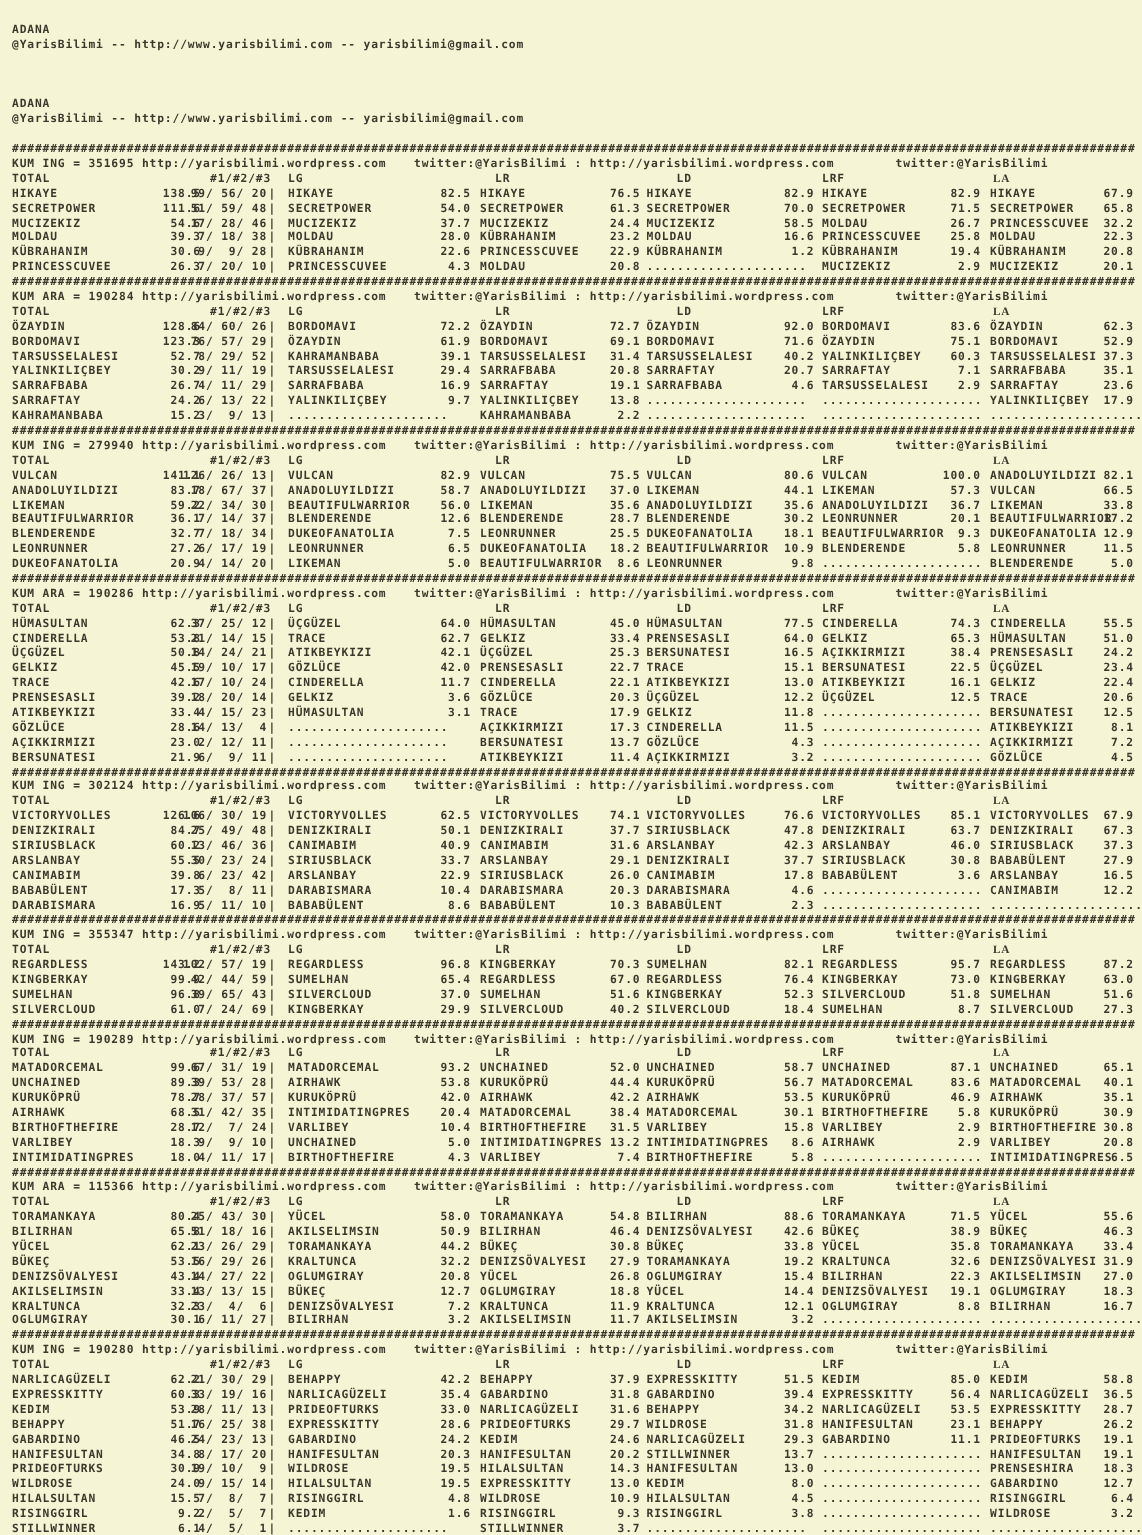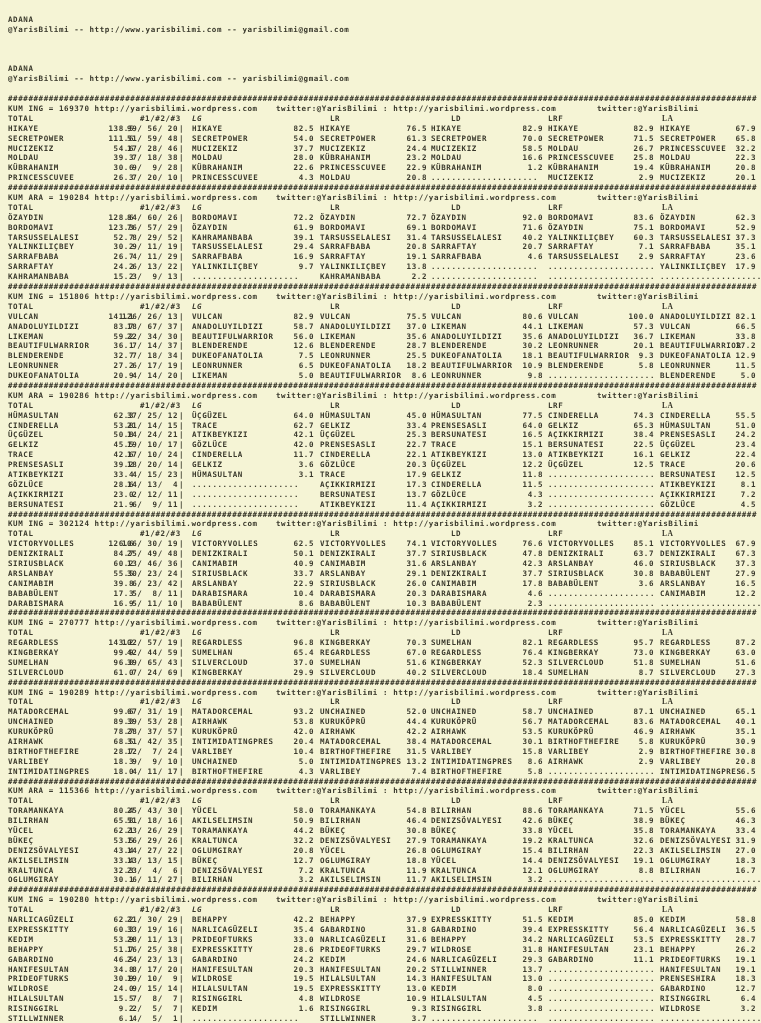--- a/index.html
+++ b/index.html
@@ -19,21 +19,21 @@
     padding-top:15px;
   }
   .line{position:relative;height:9.9px;white-space:pre;overflow:hidden;}
   .line span{position:absolute;top:0;white-space:pre;}
   .divider{padding-left:8px;}
   
   .c-name{left:8px;}
   
   .sh1{left:8px;} .sh2{left:276px;} .sh3{left:597px;}
   
-  .h-total{left:8px;} .h-places{left:140px;} .h-lg{left:192px;font-style:italic;}
+  .h-total{left:8px;} .h-places{left:140px;} .h-lg{left:192px;}
   .h-lr{left:330px;} .h-ld{left:451px;} .h-lrf{left:548px;} .h-la{left:662px;font-family:Liberation Serif, serif;}
   
   .c-total{left:94px;width:40px;text-align:right;}
   .c-places{left:122px;width:56px;text-align:right;}
   .c-pipe{left:179px;}
   .c-lg-n{left:192px;}  .c-lg-v{left:268px;width:46px;text-align:right;}
   .c-lr-n{left:320px;}  .c-lr-v{left:383px;width:44px;text-align:right;}
   .c-ld-n{left:431px;}  .c-ld-v{left:497px;width:46px;text-align:right;}
   .c-lrf-n{left:548px;} .c-lrf-v{left:610px;width:44px;text-align:right;}
   .c-la-n{left:660px;}  .c-la-v{left:714px;width:42px;text-align:right;}
@@ -45,40 +45,40 @@
 <div id="doc">
     <div class="line"><span class="c-name">ADANA</span></div>
     <div class="line"><span class="c-name">@YarisBilimi -- http://www.yarisbilimi.com -- yarisbilimi@gmail.com</span></div>
     <div class="line"></div>
     <div class="line"></div>
     <div class="line"></div>
     <div class="line"><span class="c-name">ADANA</span></div>
     <div class="line"><span class="c-name">@YarisBilimi -- http://www.yarisbilimi.com -- yarisbilimi@gmail.com</span></div>
     <div class="line"></div>
     <div class="line divider">###################################################################################################################################################</div>
-    <div class="line"><span class="sh1">KUM ING = 169370 http://yarisbilimi.wordpress.com</span><span class="sh2">twitter:@YarisBilimi : http://yarisbilimi.wordpress.com</span><span class="sh3">twitter:@YarisBilimi</span></div>
+    <div class="line"><span class="sh1">KUM ING = 351695 http://yarisbilimi.wordpress.com</span><span class="sh2">twitter:@YarisBilimi : http://yarisbilimi.wordpress.com</span><span class="sh3">twitter:@YarisBilimi</span></div>
     <div class="line"><span class="h-total">TOTAL</span><span class="h-places">#1/#2/#3</span><span class="h-lg">LG</span><span class="h-lr">LR</span><span class="h-ld">LD</span><span class="h-lrf">LRF</span><span class="h-la">LA</span></div>
     <div class="line"><span class="c-name">HIKAYE</span><span class="c-total">138.5</span><span class="c-places"> 99/ 56/ 20</span><span class="c-pipe">|</span><span class="c-lg-n">HIKAYE</span><span class="c-lg-v">82.5</span><span class="c-lr-n">HIKAYE</span><span class="c-lr-v">76.5</span><span class="c-ld-n">HIKAYE</span><span class="c-ld-v">82.9</span><span class="c-lrf-n">HIKAYE</span><span class="c-lrf-v">82.9</span><span class="c-la-n">HIKAYE</span><span class="c-la-v">67.9</span></div>
     <div class="line"><span class="c-name">SECRETPOWER</span><span class="c-total">111.6</span><span class="c-places"> 51/ 59/ 48</span><span class="c-pipe">|</span><span class="c-lg-n">SECRETPOWER</span><span class="c-lg-v">54.0</span><span class="c-lr-n">SECRETPOWER</span><span class="c-lr-v">61.3</span><span class="c-ld-n">SECRETPOWER</span><span class="c-ld-v">70.0</span><span class="c-lrf-n">SECRETPOWER</span><span class="c-lrf-v">71.5</span><span class="c-la-n">SECRETPOWER</span><span class="c-la-v">65.8</span></div>
     <div class="line"><span class="c-name">MUCIZEKIZ</span><span class="c-total">54.6</span><span class="c-places"> 17/ 28/ 46</span><span class="c-pipe">|</span><span class="c-lg-n">MUCIZEKIZ</span><span class="c-lg-v">37.7</span><span class="c-lr-n">MUCIZEKIZ</span><span class="c-lr-v">24.4</span><span class="c-ld-n">MUCIZEKIZ</span><span class="c-ld-v">58.5</span><span class="c-lrf-n">MOLDAU</span><span class="c-lrf-v">26.7</span><span class="c-la-n">PRINCESSCUVEE</span><span class="c-la-v">32.2</span></div>
     <div class="line"><span class="c-name">MOLDAU</span><span class="c-total">39.3</span><span class="c-places">  7/ 18/ 38</span><span class="c-pipe">|</span><span class="c-lg-n">MOLDAU</span><span class="c-lg-v">28.0</span><span class="c-lr-n">KÜBRAHANIM</span><span class="c-lr-v">23.2</span><span class="c-ld-n">MOLDAU</span><span class="c-ld-v">16.6</span><span class="c-lrf-n">PRINCESSCUVEE</span><span class="c-lrf-v">25.8</span><span class="c-la-n">MOLDAU</span><span class="c-la-v">22.3</span></div>
     <div class="line"><span class="c-name">KÜBRAHANIM</span><span class="c-total">30.6</span><span class="c-places">  9/  9/ 28</span><span class="c-pipe">|</span><span class="c-lg-n">KÜBRAHANIM</span><span class="c-lg-v">22.6</span><span class="c-lr-n">PRINCESSCUVEE</span><span class="c-lr-v">22.9</span><span class="c-ld-n">KÜBRAHANIM</span><span class="c-ld-v">1.2</span><span class="c-lrf-n">KÜBRAHANIM</span><span class="c-lrf-v">19.4</span><span class="c-la-n">KÜBRAHANIM</span><span class="c-la-v">20.8</span></div>
     <div class="line"><span class="c-name">PRINCESSCUVEE</span><span class="c-total">26.3</span><span class="c-places">  7/ 20/ 10</span><span class="c-pipe">|</span><span class="c-lg-n">PRINCESSCUVEE</span><span class="c-lg-v">4.3</span><span class="c-lr-n">MOLDAU</span><span class="c-lr-v">20.8</span><span class="d-ld">.....................</span><span class="c-lrf-n">MUCIZEKIZ</span><span class="c-lrf-v">2.9</span><span class="c-la-n">MUCIZEKIZ</span><span class="c-la-v">20.1</span></div>
     <div class="line divider">###################################################################################################################################################</div>
     <div class="line"><span class="sh1">KUM ARA = 190284 http://yarisbilimi.wordpress.com</span><span class="sh2">twitter:@YarisBilimi : http://yarisbilimi.wordpress.com</span><span class="sh3">twitter:@YarisBilimi</span></div>
     <div class="line"><span class="h-total">TOTAL</span><span class="h-places">#1/#2/#3</span><span class="h-lg">LG</span><span class="h-lr">LR</span><span class="h-ld">LD</span><span class="h-lrf">LRF</span><span class="h-la">LA</span></div>
     <div class="line"><span class="c-name">ÖZAYDIN</span><span class="c-total">128.6</span><span class="c-places"> 84/ 60/ 26</span><span class="c-pipe">|</span><span class="c-lg-n">BORDOMAVI</span><span class="c-lg-v">72.2</span><span class="c-lr-n">ÖZAYDIN</span><span class="c-lr-v">72.7</span><span class="c-ld-n">ÖZAYDIN</span><span class="c-ld-v">92.0</span><span class="c-lrf-n">BORDOMAVI</span><span class="c-lrf-v">83.6</span><span class="c-la-n">ÖZAYDIN</span><span class="c-la-v">62.3</span></div>
     <div class="line"><span class="c-name">BORDOMAVI</span><span class="c-total">123.3</span><span class="c-places"> 76/ 57/ 29</span><span class="c-pipe">|</span><span class="c-lg-n">ÖZAYDIN</span><span class="c-lg-v">61.9</span><span class="c-lr-n">BORDOMAVI</span><span class="c-lr-v">69.1</span><span class="c-ld-n">BORDOMAVI</span><span class="c-ld-v">71.6</span><span class="c-lrf-n">ÖZAYDIN</span><span class="c-lrf-v">75.1</span><span class="c-la-n">BORDOMAVI</span><span class="c-la-v">52.9</span></div>
     <div class="line"><span class="c-name">TARSUSSELALESI</span><span class="c-total">52.7</span><span class="c-places">  8/ 29/ 52</span><span class="c-pipe">|</span><span class="c-lg-n">KAHRAMANBABA</span><span class="c-lg-v">39.1</span><span class="c-lr-n">TARSUSSELALESI</span><span class="c-lr-v">31.4</span><span class="c-ld-n">TARSUSSELALESI</span><span class="c-ld-v">40.2</span><span class="c-lrf-n">YALINKILIÇBEY</span><span class="c-lrf-v">60.3</span><span class="c-la-n">TARSUSSELALESI</span><span class="c-la-v">37.3</span></div>
     <div class="line"><span class="c-name">YALINKILIÇBEY</span><span class="c-total">30.2</span><span class="c-places">  9/ 11/ 19</span><span class="c-pipe">|</span><span class="c-lg-n">TARSUSSELALESI</span><span class="c-lg-v">29.4</span><span class="c-lr-n">SARRAFBABA</span><span class="c-lr-v">20.8</span><span class="c-ld-n">SARRAFTAY</span><span class="c-ld-v">20.7</span><span class="c-lrf-n">SARRAFTAY</span><span class="c-lrf-v">7.1</span><span class="c-la-n">SARRAFBABA</span><span class="c-la-v">35.1</span></div>
     <div class="line"><span class="c-name">SARRAFBABA</span><span class="c-total">26.7</span><span class="c-places">  4/ 11/ 29</span><span class="c-pipe">|</span><span class="c-lg-n">SARRAFBABA</span><span class="c-lg-v">16.9</span><span class="c-lr-n">SARRAFTAY</span><span class="c-lr-v">19.1</span><span class="c-ld-n">SARRAFBABA</span><span class="c-ld-v">4.6</span><span class="c-lrf-n">TARSUSSELALESI</span><span class="c-lrf-v">2.9</span><span class="c-la-n">SARRAFTAY</span><span class="c-la-v">23.6</span></div>
     <div class="line"><span class="c-name">SARRAFTAY</span><span class="c-total">24.2</span><span class="c-places">  6/ 13/ 22</span><span class="c-pipe">|</span><span class="c-lg-n">YALINKILIÇBEY</span><span class="c-lg-v">9.7</span><span class="c-lr-n">YALINKILIÇBEY</span><span class="c-lr-v">13.8</span><span class="d-ld">.....................</span><span class="d-lrf">.....................</span><span class="c-la-n">YALINKILIÇBEY</span><span class="c-la-v">17.9</span></div>
     <div class="line"><span class="c-name">KAHRAMANBABA</span><span class="c-total">15.2</span><span class="c-places">  3/  9/ 13</span><span class="c-pipe">|</span><span class="d-lg">.....................</span><span class="c-lr-n">KAHRAMANBABA</span><span class="c-lr-v">2.2</span><span class="d-ld">.....................</span><span class="d-lrf">.....................</span><span class="d-la">.....................</span></div>
     <div class="line divider">###################################################################################################################################################</div>
-    <div class="line"><span class="sh1">KUM ING = 151806 http://yarisbilimi.wordpress.com</span><span class="sh2">twitter:@YarisBilimi : http://yarisbilimi.wordpress.com</span><span class="sh3">twitter:@YarisBilimi</span></div>
+    <div class="line"><span class="sh1">KUM ING = 279940 http://yarisbilimi.wordpress.com</span><span class="sh2">twitter:@YarisBilimi : http://yarisbilimi.wordpress.com</span><span class="sh3">twitter:@YarisBilimi</span></div>
     <div class="line"><span class="h-total">TOTAL</span><span class="h-places">#1/#2/#3</span><span class="h-lg">LG</span><span class="h-lr">LR</span><span class="h-ld">LD</span><span class="h-lrf">LRF</span><span class="h-la">LA</span></div>
     <div class="line"><span class="c-name">VULCAN</span><span class="c-total">141.1</span><span class="c-places">126/ 26/ 13</span><span class="c-pipe">|</span><span class="c-lg-n">VULCAN</span><span class="c-lg-v">82.9</span><span class="c-lr-n">VULCAN</span><span class="c-lr-v">75.5</span><span class="c-ld-n">VULCAN</span><span class="c-ld-v">80.6</span><span class="c-lrf-n">VULCAN</span><span class="c-lrf-v">100.0</span><span class="c-la-n">ANADOLUYILDIZI</span><span class="c-la-v">82.1</span></div>
     <div class="line"><span class="c-name">ANADOLUYILDIZI</span><span class="c-total">83.7</span><span class="c-places"> 18/ 67/ 37</span><span class="c-pipe">|</span><span class="c-lg-n">ANADOLUYILDIZI</span><span class="c-lg-v">58.7</span><span class="c-lr-n">ANADOLUYILDIZI</span><span class="c-lr-v">37.0</span><span class="c-ld-n">LIKEMAN</span><span class="c-ld-v">44.1</span><span class="c-lrf-n">LIKEMAN</span><span class="c-lrf-v">57.3</span><span class="c-la-n">VULCAN</span><span class="c-la-v">66.5</span></div>
     <div class="line"><span class="c-name">LIKEMAN</span><span class="c-total">59.2</span><span class="c-places"> 22/ 34/ 30</span><span class="c-pipe">|</span><span class="c-lg-n">BEAUTIFULWARRIOR</span><span class="c-lg-v">56.0</span><span class="c-lr-n">LIKEMAN</span><span class="c-lr-v">35.6</span><span class="c-ld-n">ANADOLUYILDIZI</span><span class="c-ld-v">35.6</span><span class="c-lrf-n">ANADOLUYILDIZI</span><span class="c-lrf-v">36.7</span><span class="c-la-n">LIKEMAN</span><span class="c-la-v">33.8</span></div>
     <div class="line"><span class="c-name">BEAUTIFULWARRIOR</span><span class="c-total">36.1</span><span class="c-places">  7/ 14/ 37</span><span class="c-pipe">|</span><span class="c-lg-n">BLENDERENDE</span><span class="c-lg-v">12.6</span><span class="c-lr-n">BLENDERENDE</span><span class="c-lr-v">28.7</span><span class="c-ld-n">BLENDERENDE</span><span class="c-ld-v">30.2</span><span class="c-lrf-n">LEONRUNNER</span><span class="c-lrf-v">20.1</span><span class="c-la-n">BEAUTIFULWARRIOR</span><span class="c-la-v">17.2</span></div>
     <div class="line"><span class="c-name">BLENDERENDE</span><span class="c-total">32.7</span><span class="c-places">  7/ 18/ 34</span><span class="c-pipe">|</span><span class="c-lg-n">DUKEOFANATOLIA</span><span class="c-lg-v">7.5</span><span class="c-lr-n">LEONRUNNER</span><span class="c-lr-v">25.5</span><span class="c-ld-n">DUKEOFANATOLIA</span><span class="c-ld-v">18.1</span><span class="c-lrf-n">BEAUTIFULWARRIOR</span><span class="c-lrf-v">9.3</span><span class="c-la-n">DUKEOFANATOLIA</span><span class="c-la-v">12.9</span></div>
     <div class="line"><span class="c-name">LEONRUNNER</span><span class="c-total">27.2</span><span class="c-places">  6/ 17/ 19</span><span class="c-pipe">|</span><span class="c-lg-n">LEONRUNNER</span><span class="c-lg-v">6.5</span><span class="c-lr-n">DUKEOFANATOLIA</span><span class="c-lr-v">18.2</span><span class="c-ld-n">BEAUTIFULWARRIOR</span><span class="c-ld-v">10.9</span><span class="c-lrf-n">BLENDERENDE</span><span class="c-lrf-v">5.8</span><span class="c-la-n">LEONRUNNER</span><span class="c-la-v">11.5</span></div>
     <div class="line"><span class="c-name">DUKEOFANATOLIA</span><span class="c-total">20.9</span><span class="c-places">  4/ 14/ 20</span><span class="c-pipe">|</span><span class="c-lg-n">LIKEMAN</span><span class="c-lg-v">5.0</span><span class="c-lr-n">BEAUTIFULWARRIOR</span><span class="c-lr-v">8.6</span><span class="c-ld-n">LEONRUNNER</span><span class="c-ld-v">9.8</span><span class="d-lrf">.....................</span><span class="c-la-n">BLENDERENDE</span><span class="c-la-v">5.0</span></div>
     <div class="line divider">###################################################################################################################################################</div>
     <div class="line"><span class="sh1">KUM ARA = 190286 http://yarisbilimi.wordpress.com</span><span class="sh2">twitter:@YarisBilimi : http://yarisbilimi.wordpress.com</span><span class="sh3">twitter:@YarisBilimi</span></div>
@@ -97,21 +97,21 @@
     <div class="line"><span class="sh1">KUM ING = 302124 http://yarisbilimi.wordpress.com</span><span class="sh2">twitter:@YarisBilimi : http://yarisbilimi.wordpress.com</span><span class="sh3">twitter:@YarisBilimi</span></div>
     <div class="line"><span class="h-total">TOTAL</span><span class="h-places">#1/#2/#3</span><span class="h-lg">LG</span><span class="h-lr">LR</span><span class="h-ld">LD</span><span class="h-lrf">LRF</span><span class="h-la">LA</span></div>
     <div class="line"><span class="c-name">VICTORYVOLLES</span><span class="c-total">126.6</span><span class="c-places">106/ 30/ 19</span><span class="c-pipe">|</span><span class="c-lg-n">VICTORYVOLLES</span><span class="c-lg-v">62.5</span><span class="c-lr-n">VICTORYVOLLES</span><span class="c-lr-v">74.1</span><span class="c-ld-n">VICTORYVOLLES</span><span class="c-ld-v">76.6</span><span class="c-lrf-n">VICTORYVOLLES</span><span class="c-lrf-v">85.1</span><span class="c-la-n">VICTORYVOLLES</span><span class="c-la-v">67.9</span></div>
     <div class="line"><span class="c-name">DENIZKIRALI</span><span class="c-total">84.7</span><span class="c-places"> 25/ 49/ 48</span><span class="c-pipe">|</span><span class="c-lg-n">DENIZKIRALI</span><span class="c-lg-v">50.1</span><span class="c-lr-n">DENIZKIRALI</span><span class="c-lr-v">37.7</span><span class="c-ld-n">SIRIUSBLACK</span><span class="c-ld-v">47.8</span><span class="c-lrf-n">DENIZKIRALI</span><span class="c-lrf-v">63.7</span><span class="c-la-n">DENIZKIRALI</span><span class="c-la-v">67.3</span></div>
     <div class="line"><span class="c-name">SIRIUSBLACK</span><span class="c-total">60.2</span><span class="c-places"> 13/ 46/ 36</span><span class="c-pipe">|</span><span class="c-lg-n">CANIMABIM</span><span class="c-lg-v">40.9</span><span class="c-lr-n">CANIMABIM</span><span class="c-lr-v">31.6</span><span class="c-ld-n">ARSLANBAY</span><span class="c-ld-v">42.3</span><span class="c-lrf-n">ARSLANBAY</span><span class="c-lrf-v">46.0</span><span class="c-la-n">SIRIUSBLACK</span><span class="c-la-v">37.3</span></div>
     <div class="line"><span class="c-name">ARSLANBAY</span><span class="c-total">55.5</span><span class="c-places"> 30/ 23/ 24</span><span class="c-pipe">|</span><span class="c-lg-n">SIRIUSBLACK</span><span class="c-lg-v">33.7</span><span class="c-lr-n">ARSLANBAY</span><span class="c-lr-v">29.1</span><span class="c-ld-n">DENIZKIRALI</span><span class="c-ld-v">37.7</span><span class="c-lrf-n">SIRIUSBLACK</span><span class="c-lrf-v">30.8</span><span class="c-la-n">BABABÜLENT</span><span class="c-la-v">27.9</span></div>
     <div class="line"><span class="c-name">CANIMABIM</span><span class="c-total">39.8</span><span class="c-places">  6/ 23/ 42</span><span class="c-pipe">|</span><span class="c-lg-n">ARSLANBAY</span><span class="c-lg-v">22.9</span><span class="c-lr-n">SIRIUSBLACK</span><span class="c-lr-v">26.0</span><span class="c-ld-n">CANIMABIM</span><span class="c-ld-v">17.8</span><span class="c-lrf-n">BABABÜLENT</span><span class="c-lrf-v">3.6</span><span class="c-la-n">ARSLANBAY</span><span class="c-la-v">16.5</span></div>
     <div class="line"><span class="c-name">BABABÜLENT</span><span class="c-total">17.3</span><span class="c-places">  5/  8/ 11</span><span class="c-pipe">|</span><span class="c-lg-n">DARABISMARA</span><span class="c-lg-v">10.4</span><span class="c-lr-n">DARABISMARA</span><span class="c-lr-v">20.3</span><span class="c-ld-n">DARABISMARA</span><span class="c-ld-v">4.6</span><span class="d-lrf">.....................</span><span class="c-la-n">CANIMABIM</span><span class="c-la-v">12.2</span></div>
     <div class="line"><span class="c-name">DARABISMARA</span><span class="c-total">16.9</span><span class="c-places">  5/ 11/ 10</span><span class="c-pipe">|</span><span class="c-lg-n">BABABÜLENT</span><span class="c-lg-v">8.6</span><span class="c-lr-n">BABABÜLENT</span><span class="c-lr-v">10.3</span><span class="c-ld-n">BABABÜLENT</span><span class="c-ld-v">2.3</span><span class="d-lrf">.....................</span><span class="d-la">.....................</span></div>
     <div class="line divider">###################################################################################################################################################</div>
-    <div class="line"><span class="sh1">KUM ING = 270777 http://yarisbilimi.wordpress.com</span><span class="sh2">twitter:@YarisBilimi : http://yarisbilimi.wordpress.com</span><span class="sh3">twitter:@YarisBilimi</span></div>
+    <div class="line"><span class="sh1">KUM ING = 355347 http://yarisbilimi.wordpress.com</span><span class="sh2">twitter:@YarisBilimi : http://yarisbilimi.wordpress.com</span><span class="sh3">twitter:@YarisBilimi</span></div>
     <div class="line"><span class="h-total">TOTAL</span><span class="h-places">#1/#2/#3</span><span class="h-lg">LG</span><span class="h-lr">LR</span><span class="h-ld">LD</span><span class="h-lrf">LRF</span><span class="h-la">LA</span></div>
     <div class="line"><span class="c-name">REGARDLESS</span><span class="c-total">143.2</span><span class="c-places">102/ 57/ 19</span><span class="c-pipe">|</span><span class="c-lg-n">REGARDLESS</span><span class="c-lg-v">96.8</span><span class="c-lr-n">KINGBERKAY</span><span class="c-lr-v">70.3</span><span class="c-ld-n">SUMELHAN</span><span class="c-ld-v">82.1</span><span class="c-lrf-n">REGARDLESS</span><span class="c-lrf-v">95.7</span><span class="c-la-n">REGARDLESS</span><span class="c-la-v">87.2</span></div>
     <div class="line"><span class="c-name">KINGBERKAY</span><span class="c-total">99.9</span><span class="c-places"> 42/ 44/ 59</span><span class="c-pipe">|</span><span class="c-lg-n">SUMELHAN</span><span class="c-lg-v">65.4</span><span class="c-lr-n">REGARDLESS</span><span class="c-lr-v">67.0</span><span class="c-ld-n">REGARDLESS</span><span class="c-ld-v">76.4</span><span class="c-lrf-n">KINGBERKAY</span><span class="c-lrf-v">73.0</span><span class="c-la-n">KINGBERKAY</span><span class="c-la-v">63.0</span></div>
     <div class="line"><span class="c-name">SUMELHAN</span><span class="c-total">96.8</span><span class="c-places"> 39/ 65/ 43</span><span class="c-pipe">|</span><span class="c-lg-n">SILVERCLOUD</span><span class="c-lg-v">37.0</span><span class="c-lr-n">SUMELHAN</span><span class="c-lr-v">51.6</span><span class="c-ld-n">KINGBERKAY</span><span class="c-ld-v">52.3</span><span class="c-lrf-n">SILVERCLOUD</span><span class="c-lrf-v">51.8</span><span class="c-la-n">SUMELHAN</span><span class="c-la-v">51.6</span></div>
     <div class="line"><span class="c-name">SILVERCLOUD</span><span class="c-total">61.0</span><span class="c-places">  7/ 24/ 69</span><span class="c-pipe">|</span><span class="c-lg-n">KINGBERKAY</span><span class="c-lg-v">29.9</span><span class="c-lr-n">SILVERCLOUD</span><span class="c-lr-v">40.2</span><span class="c-ld-n">SILVERCLOUD</span><span class="c-ld-v">18.4</span><span class="c-lrf-n">SUMELHAN</span><span class="c-lrf-v">8.7</span><span class="c-la-n">SILVERCLOUD</span><span class="c-la-v">27.3</span></div>
     <div class="line divider">###################################################################################################################################################</div>
     <div class="line"><span class="sh1">KUM ING = 190289 http://yarisbilimi.wordpress.com</span><span class="sh2">twitter:@YarisBilimi : http://yarisbilimi.wordpress.com</span><span class="sh3">twitter:@YarisBilimi</span></div>
     <div class="line"><span class="h-total">TOTAL</span><span class="h-places">#1/#2/#3</span><span class="h-lg">LG</span><span class="h-lr">LR</span><span class="h-ld">LD</span><span class="h-lrf">LRF</span><span class="h-la">LA</span></div>
     <div class="line"><span class="c-name">MATADORCEMAL</span><span class="c-total">99.6</span><span class="c-places"> 67/ 31/ 19</span><span class="c-pipe">|</span><span class="c-lg-n">MATADORCEMAL</span><span class="c-lg-v">93.2</span><span class="c-lr-n">UNCHAINED</span><span class="c-lr-v">52.0</span><span class="c-ld-n">UNCHAINED</span><span class="c-ld-v">58.7</span><span class="c-lrf-n">UNCHAINED</span><span class="c-lrf-v">87.1</span><span class="c-la-n">UNCHAINED</span><span class="c-la-v">65.1</span></div>
     <div class="line"><span class="c-name">UNCHAINED</span><span class="c-total">89.3</span><span class="c-places"> 39/ 53/ 28</span><span class="c-pipe">|</span><span class="c-lg-n">AIRHAWK</span><span class="c-lg-v">53.8</span><span class="c-lr-n">KURUKÖPRÜ</span><span class="c-lr-v">44.4</span><span class="c-ld-n">KURUKÖPRÜ</span><span class="c-ld-v">56.7</span><span class="c-lrf-n">MATADORCEMAL</span><span class="c-lrf-v">83.6</span><span class="c-la-n">MATADORCEMAL</span><span class="c-la-v">40.1</span></div>

